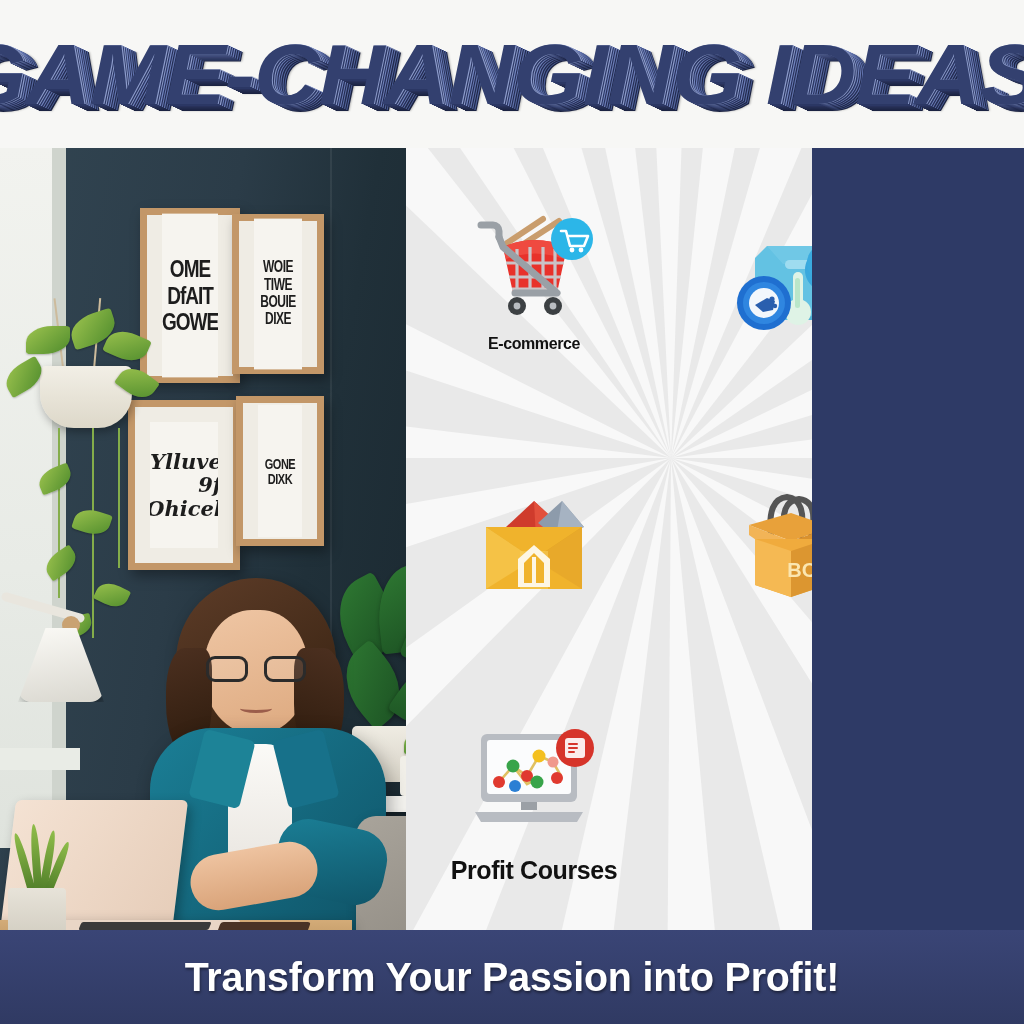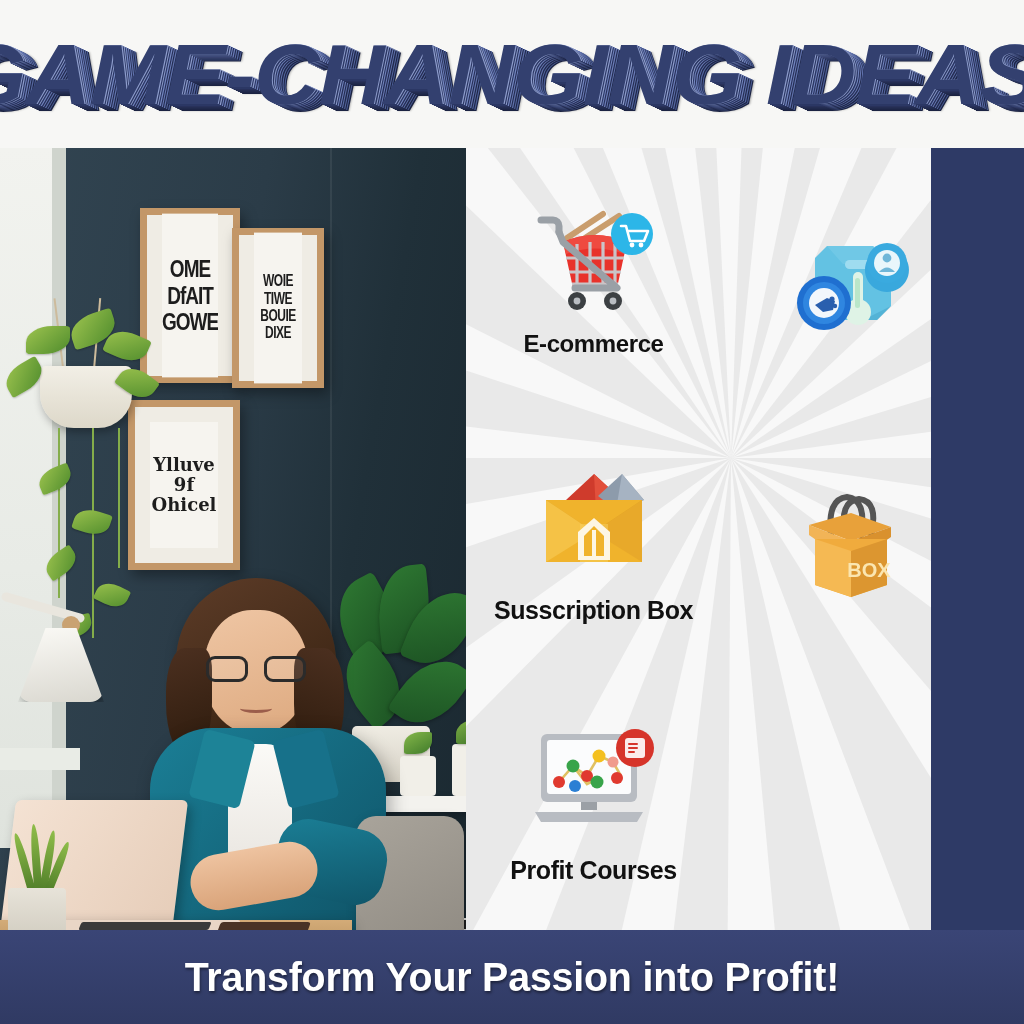--- a/index.html
+++ b/index.html
@@ -26,21 +26,21 @@
     text-shadow:
       1px 0 0 #8d9ccb, 2px 1px 0 #2b3764, 3px 1px 0 #8d9ccb,
       4px 2px 0 #2b3764, 5px 2px 0 #7487c0, 6px 3px 0 #28315a,
       7px 3px 0 #6b7db8, 8px 4px 0 #242d52, 9px 4px 0 #5f71ab,
       10px 5px 0 #212a4d, 11px 5px 0 #55679f, 12px 6px 0 #1e2647,
       13px 6px 0 #4c5e96, 14px 7px 0 #1b2342, 15px 7px 2px rgba(0,0,0,.25);
   }
 
   
   .body-area{
-    position:absolute;left:0;top:148px;width:931px;height:782px;
+    position:absolute;left:0;top:148px;width:812px;height:782px;
     background:#ffffff;display:flex;
   }
 
   
   .photo{
     position:relative;width:512px;height:782px;overflow:hidden;
     background:#2b3b47;
   }
   .wall{position:absolute;inset:0;background:
       linear-gradient(100deg,#324552 0%,#2b3c48 45%,#203039 70%,#1b2931 100%);}
@@ -54,26 +54,26 @@
       background:#e9ece6;}
 
   
   .frame{position:absolute;background:#c39768;box-shadow:4px 6px 12px rgba(0,0,0,.35);}
   .frame .mat{position:absolute;inset:7px;background:#efece4;}
   .frame .art{position:absolute;inset:22px;background:#f6f4ef;
       display:flex;align-items:center;justify-content:center;text-align:center;
       color:#1d1d1d;font-weight:bold;line-height:1.12;overflow:hidden;}
   .f1{left:140px;top:60px;width:100px;height:175px;}
   .f1 .art{font-size:19px;letter-spacing:-1px;transform:scaleY(1.25);}
-  .f2{left:232px;top:80px;width:92px;height:160px;}
+  .f2{left:232px;top:66px;width:92px;height:160px;}
   .f2 .art{font-size:12px;letter-spacing:-.5px;transform:scaleY(1.3);}
   .f3{left:368px;top:70px;width:128px;height:200px;}
   .f3 .art{font-size:19px;letter-spacing:0px;transform:scaleY(1.2);}
   .f4{left:128px;top:252px;width:112px;height:170px;}
-  .f4 .art{font-family:"DejaVu Serif",serif;font-size:18px;}
+  .f4 .art{font-family:"DejaVu Serif",serif;font-style:italic;font-size:21px;text-align:right;}
   .f5{left:236px;top:248px;width:88px;height:150px;}
   .f5 .art{font-size:11px;letter-spacing:-.5px;transform:scaleY(1.25);}
 
   
   .hang-rope{position:absolute;background:#cdbb9c;width:2px;}
   .hang-pot{position:absolute;left:40px;top:218px;width:92px;height:62px;
       background:linear-gradient(180deg,#f2efe6,#ddd8c9);
       border-radius:6px 6px 34px 34px;box-shadow:2px 4px 8px rgba(0,0,0,.3);}
   .leaf{position:absolute;border-radius:60% 10% 60% 10%;
       background:linear-gradient(140deg,#9ec44f,#4e8b2c);box-shadow:0 1px 2px rgba(0,0,0,.25);}
@@ -169,21 +169,21 @@
     position:absolute;left:0;top:0;width:512px;height:782px;
     display:grid;grid-template-columns:1fr 1fr;grid-template-rows:repeat(3,1fr);
   }
   .cell{display:flex;flex-direction:column;align-items:center;justify-content:center;}
   .cell .icon{height:120px;display:flex;align-items:flex-end;justify-content:flex-end;}
   .cell .cap{
     margin-top:12px;color:#111;font-weight:bold;
     font-family:"Liberation Sans Narrow","Liberation Sans",sans-serif;
     font-size:25px;letter-spacing:-.4px;white-space:nowrap;
   }
-  .cell.c1 .cap{font-size:24px;}
+  .cell.c1 .cap{font-size:16px;}
   .cell.c2 .cap{margin-top:22px;}
   .cell.c3 .cap{margin-top:18px;}
   .cell.c4 .cap{margin-top:24px;}
   .cell.c5 .cap{margin-top:16px;}
   .cell.c6 .cap{margin-top:22px;}
 
   
   .footer{
     position:absolute;left:0;top:930px;width:1024px;height:94px;
     background:linear-gradient(180deg,#3a4576,#303a63);
@@ -218,20 +218,24 @@
         <div class="mat"></div>
         <div class="art">OME DfAIT GOWE</div>
       </div>
       <div class="frame f2">
         <div class="mat"></div>
         <div class="art">WOIE TIWE BOUIE DIXE</div>
       </div>
       <div class="frame f4">
         <div class="mat"></div>
         <div class="art">Ylluve 9f Ohicel</div>
+      </div>
+      <div class="frame f5">
+        <div class="mat"></div>
+        <div class="art">GONE DIXK</div>
       </div>
 
       <div class="hang-rope" style="left:58px;top:150px;height:74px;transform:rotate(-7deg);"></div>
       <div class="hang-rope" style="left:96px;top:150px;height:74px;transform:rotate(5deg);"></div>
       <div class="hang-pot"></div>
       <div class="leaf" style="left:26px;top:178px;width:44px;height:28px;"></div>
       <div class="leaf" style="left:70px;top:166px;width:46px;height:30px;transform:rotate(-18deg);"></div>
       <div class="leaf" style="left:106px;top:184px;width:42px;height:28px;transform:rotate(24deg);"></div>
       <div class="leaf" style="left:4px;top:216px;width:40px;height:26px;transform:rotate(-30deg);"></div>
       <div class="leaf" style="left:118px;top:222px;width:38px;height:26px;transform:rotate(36deg);"></div>
@@ -389,21 +393,20 @@
               <path d="M10 34 h96 v62 H10 Z" fill="#f0b32c"></path>
               <path d="M10 34 L58 66 L106 34 v8 L58 76 L10 42 Z" fill="#e3a423"></path>
               <path d="M10 34 L58 66 L10 96 Z" fill="#f5c246"></path>
               <path d="M106 34 L58 66 L106 96 Z" fill="#e8a92a"></path>
               <path d="M44 58 h28 v38 h-28 Z" fill="#f7cf5e" opacity=".55"></path>
               <path d="M58 52 L74 66 v28 H42 V66 Z" fill="#fdf6e4"></path>
               <path d="M58 60 L68 70 v20 h-20 V70 Z" fill="#f0b32c"></path>
               <path d="M58 64 v28" stroke="#fdf6e4" stroke-width="4"></path>
             </svg>
           </div>
-          <div class="cap">Susscription Box</div>
         </div>
 
         <div class="cell c5">
           <div class="icon">
             <svg width="126" height="116" viewBox="0 0 126 116">
               <g stroke="#555" stroke-width="6" fill="none" stroke-linecap="round">
                 <path d="M44 52 q-4 -36 16 -38 q20 2 14 38"></path>
                 <path d="M58 52 q-6 -34 14 -36 q20 2 12 36"></path>
               </g>
               <path d="M22 42 L64 30 L104 44 L64 58 Z" fill="#e8a13a"></path>

